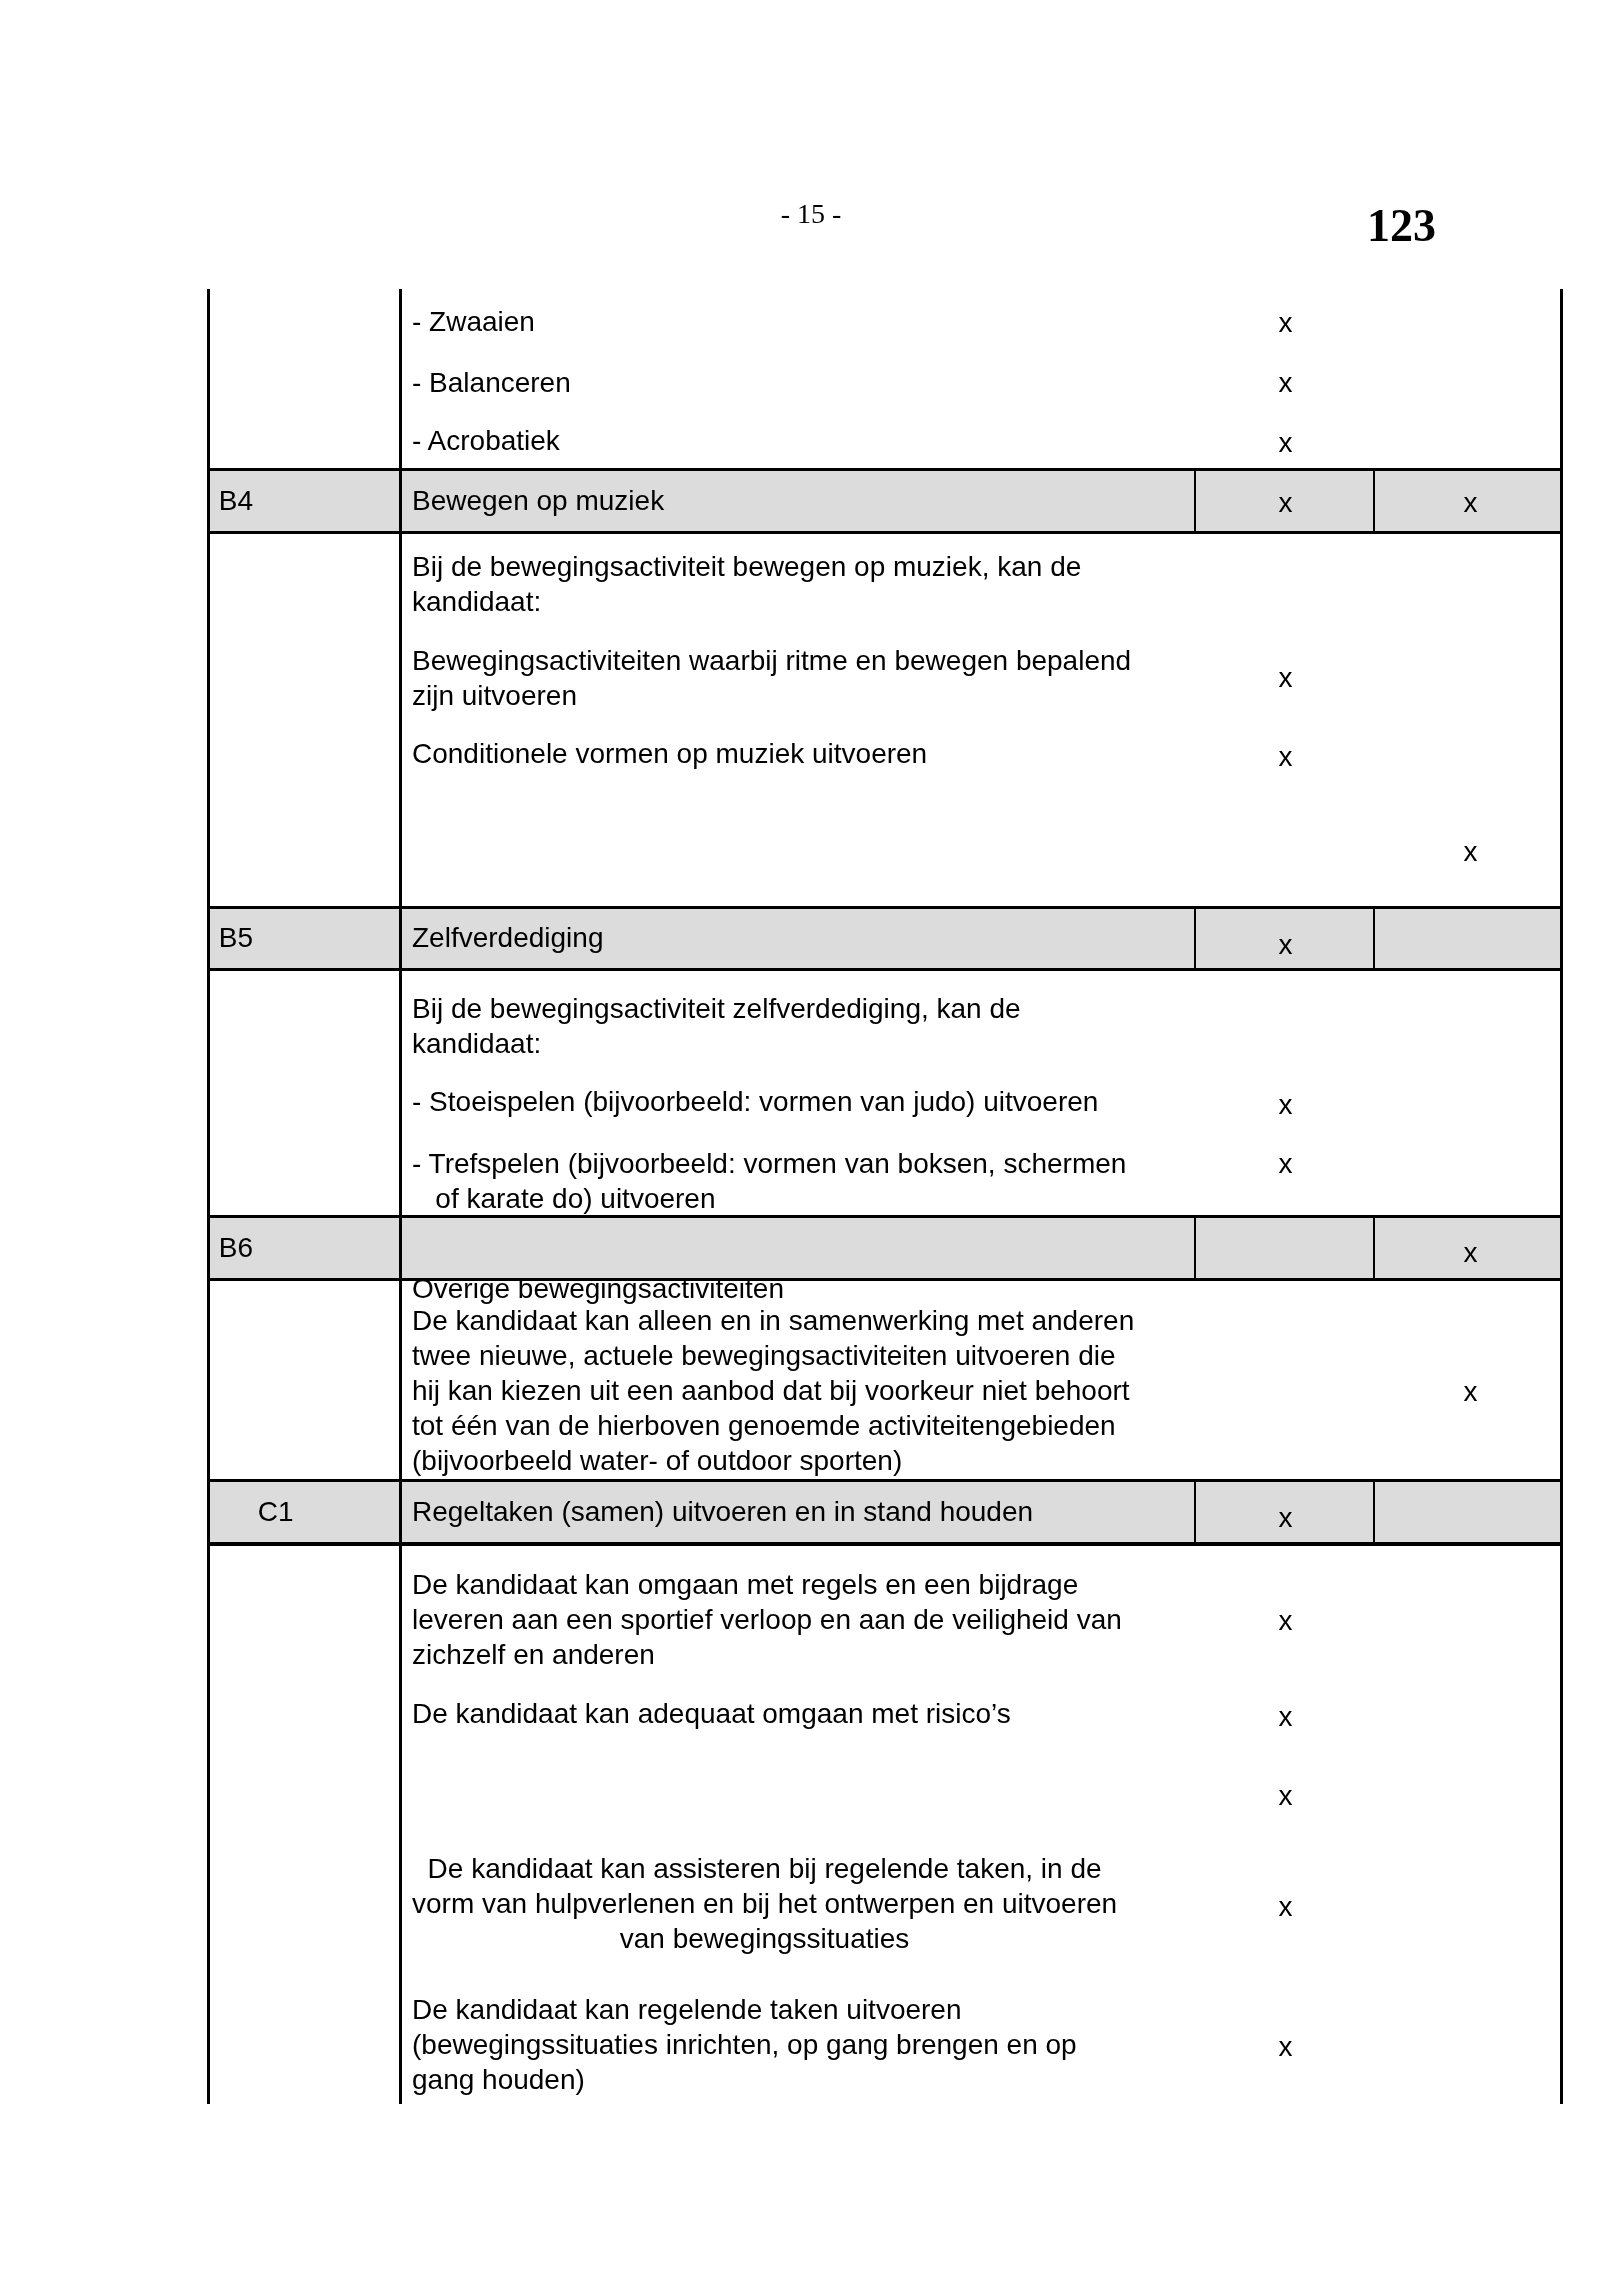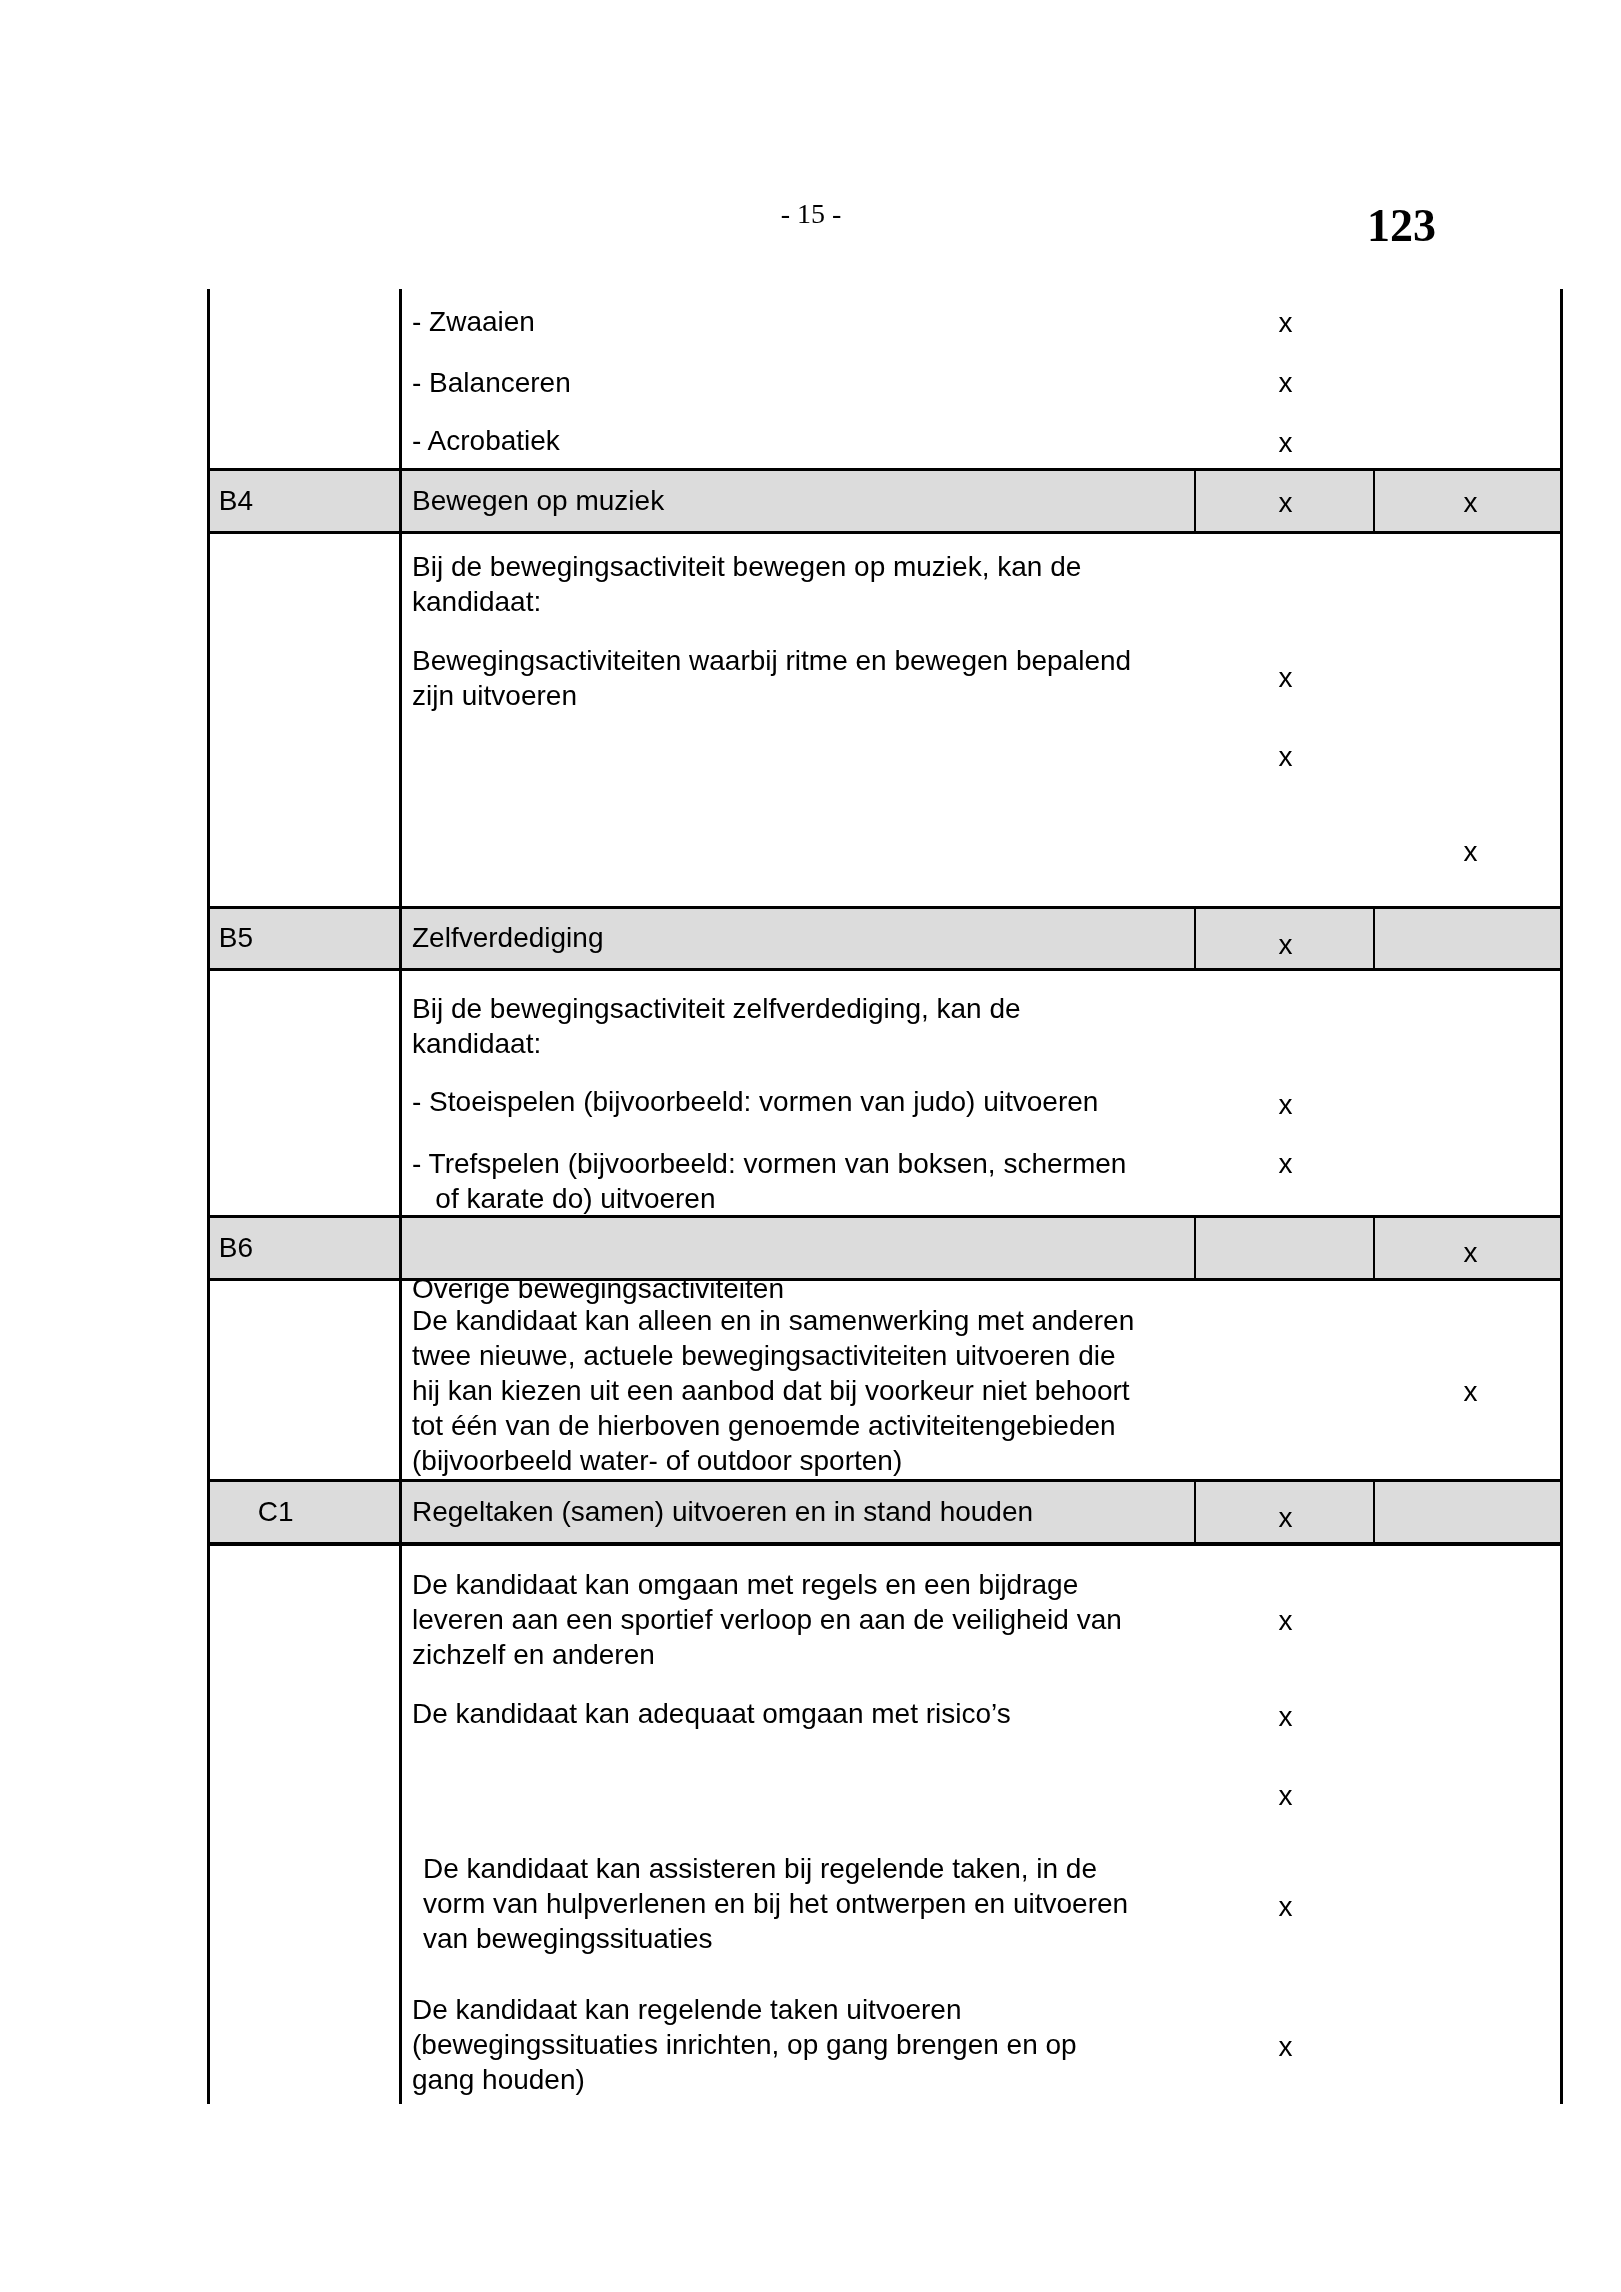--- a/index.html
+++ b/index.html
@@ -60,20 +60,21 @@
 
   <div class="txt" style="left:11.8px;top:194px;">B4</div>
   <div class="txt" style="left:205px;top:194px;">Bewegen op muziek</div>
   <div class="mark" style="left:1059px;top:196px;">x</div>
   <div class="mark" style="left:1244px;top:196px;">x</div>
   <div class="txt" style="left:205px;top:260px;">Bij de bewegingsactiviteit bewegen op muziek, kan de
 kandidaat:</div>
   <div class="txt" style="left:205px;top:354px;">Bewegingsactiviteiten waarbij ritme en bewegen bepalend
 zijn uitvoeren</div>
   <div class="mark" style="left:1059px;top:371px;">x</div>
+  <div class="txt" style="left:205px;top:447px;">Conditionele vormen op muziek uitvoeren</div>
   <div class="mark" style="left:1059px;top:450px;">x</div>
   <div class="mark" style="left:1244px;top:545px;">x</div>
 
   <div class="txt" style="left:11.8px;top:631px;">B5</div>
   <div class="txt" style="left:205px;top:631px;">Zelfverdediging</div>
   <div class="mark" style="left:1059px;top:638px;">x</div>
   <div class="txt" style="left:205px;top:702px;">Bij de bewegingsactiviteit zelfverdediging, kan de
 kandidaat:</div>
   <div class="txt" style="left:205px;top:795px;">- Stoeispelen (bijvoorbeeld: vormen van judo) uitvoeren</div>
   <div class="mark" style="left:1059px;top:798px;">x</div>
@@ -94,21 +95,21 @@
   <div class="txt" style="left:11.8px;top:1205px;margin-left:39px;">C1</div>
   <div class="txt" style="left:205px;top:1205px;">Regeltaken (samen) uitvoeren en in stand houden</div>
   <div class="mark" style="left:1059px;top:1211px;">x</div>
   <div class="txt" style="left:205px;top:1278px;">De kandidaat kan omgaan met regels en een bijdrage
 leveren aan een sportief verloop en aan de veiligheid van
 zichzelf en anderen</div>
   <div class="mark" style="left:1059px;top:1314px;">x</div>
   <div class="txt" style="left:205px;top:1407px;">De kandidaat kan adequaat omgaan met risico’s</div>
   <div class="mark" style="left:1059px;top:1410px;">x</div>
   <div class="mark" style="left:1059px;top:1489px;">x</div>
-  <div class="txt" style="left:216px;top:1562px;">De kandidaat kan assisteren bij regelende taken, in de
+  <div class="txt" style="left:205px;top:1562px;text-align:center;">De kandidaat kan assisteren bij regelende taken, in de
 vorm van hulpverlenen en bij het ontwerpen en uitvoeren
 van bewegingssituaties</div>
   <div class="mark" style="left:1059px;top:1600px;">x</div>
   <div class="txt" style="left:205px;top:1703px;">De kandidaat kan regelende taken uitvoeren
 (bewegingssituaties inrichten, op gang brengen en op
 gang houden)</div>
   <div class="mark" style="left:1059px;top:1740px;">x</div>
 </div>
 
 

